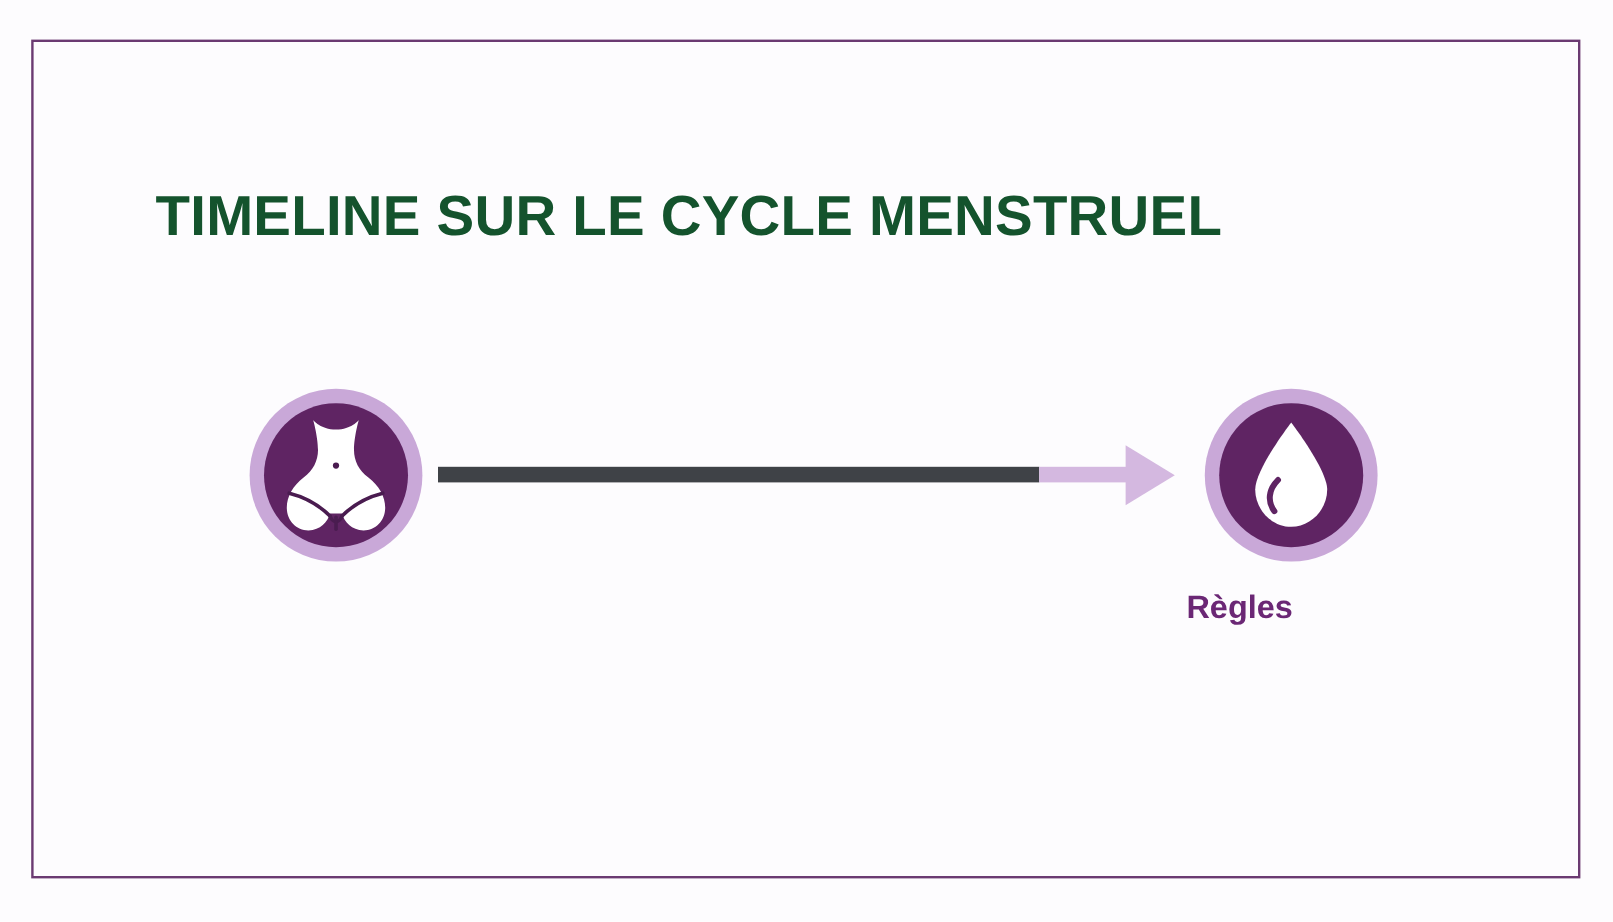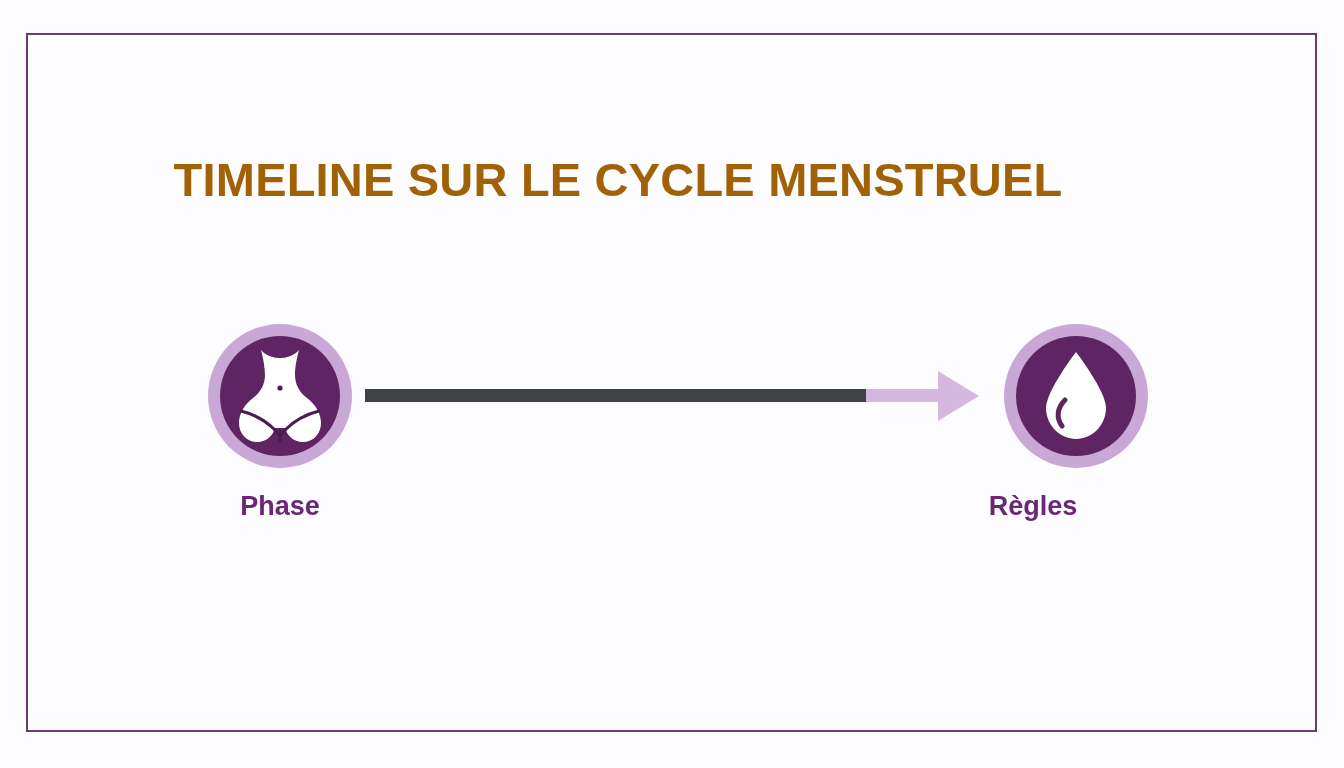--- a/index.html
+++ b/index.html
@@ -38,24 +38,23 @@
   
   #title {
     position: absolute;
     left: 0;
     top: 152px;
     width: 1148px;
     text-align: center;
     font-size: 47px;
     font-weight: bold;
     letter-spacing: 0.2px;
-    color: #a16207;
+    color: #14532d;
     white-space: nowrap;
     font-family: "Liberation Sans", "DejaVu Sans", sans-serif;
-    padding-left: 44px;
   }
 
   
   #timeline {
     position: absolute;
     left: 0;
     top: 0;
     width: 1344px;
     height: 768px;
   }
@@ -198,21 +197,20 @@
                    C20 89 6 75 6 58
                    C6 41 36 2 36 2 Z" fill="#ffffff"></path>
 
           <path d="M25 50
                    C17 58 16 68 22 76" fill="none" stroke="#5f2463" stroke-width="5" stroke-linecap="round"></path>
         </svg>
       </div>
     </div>
 
     <div class="node-label" id="label-left">
-      <div>Phase</div>
     </div>
 
     <div class="node-label" id="label-right">
       <div>Règles</div>
     </div>
 
   </div>
 </div>
 
 </body></html>

